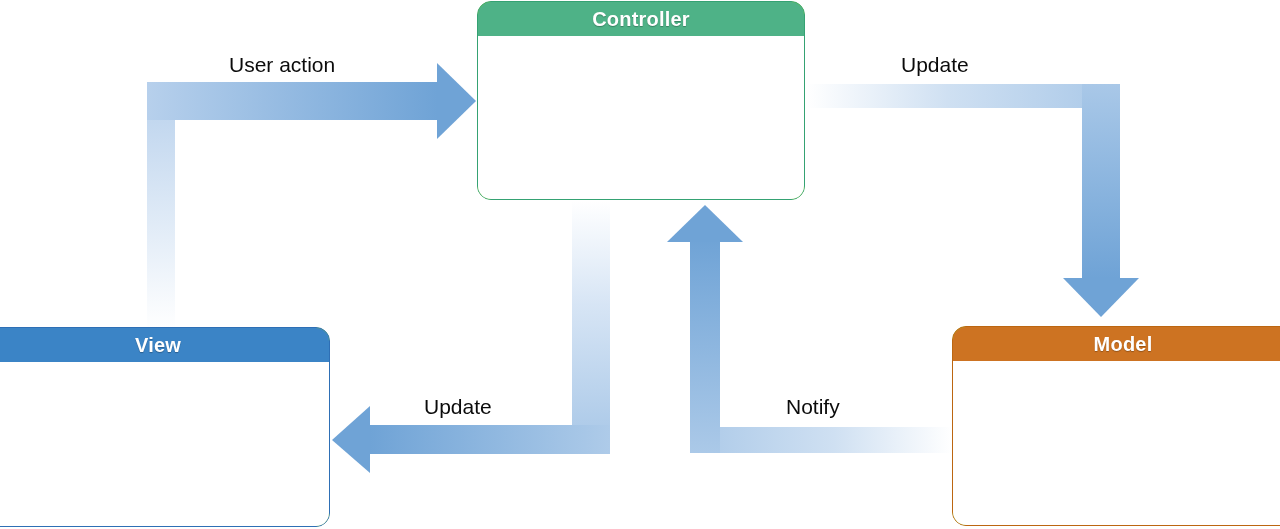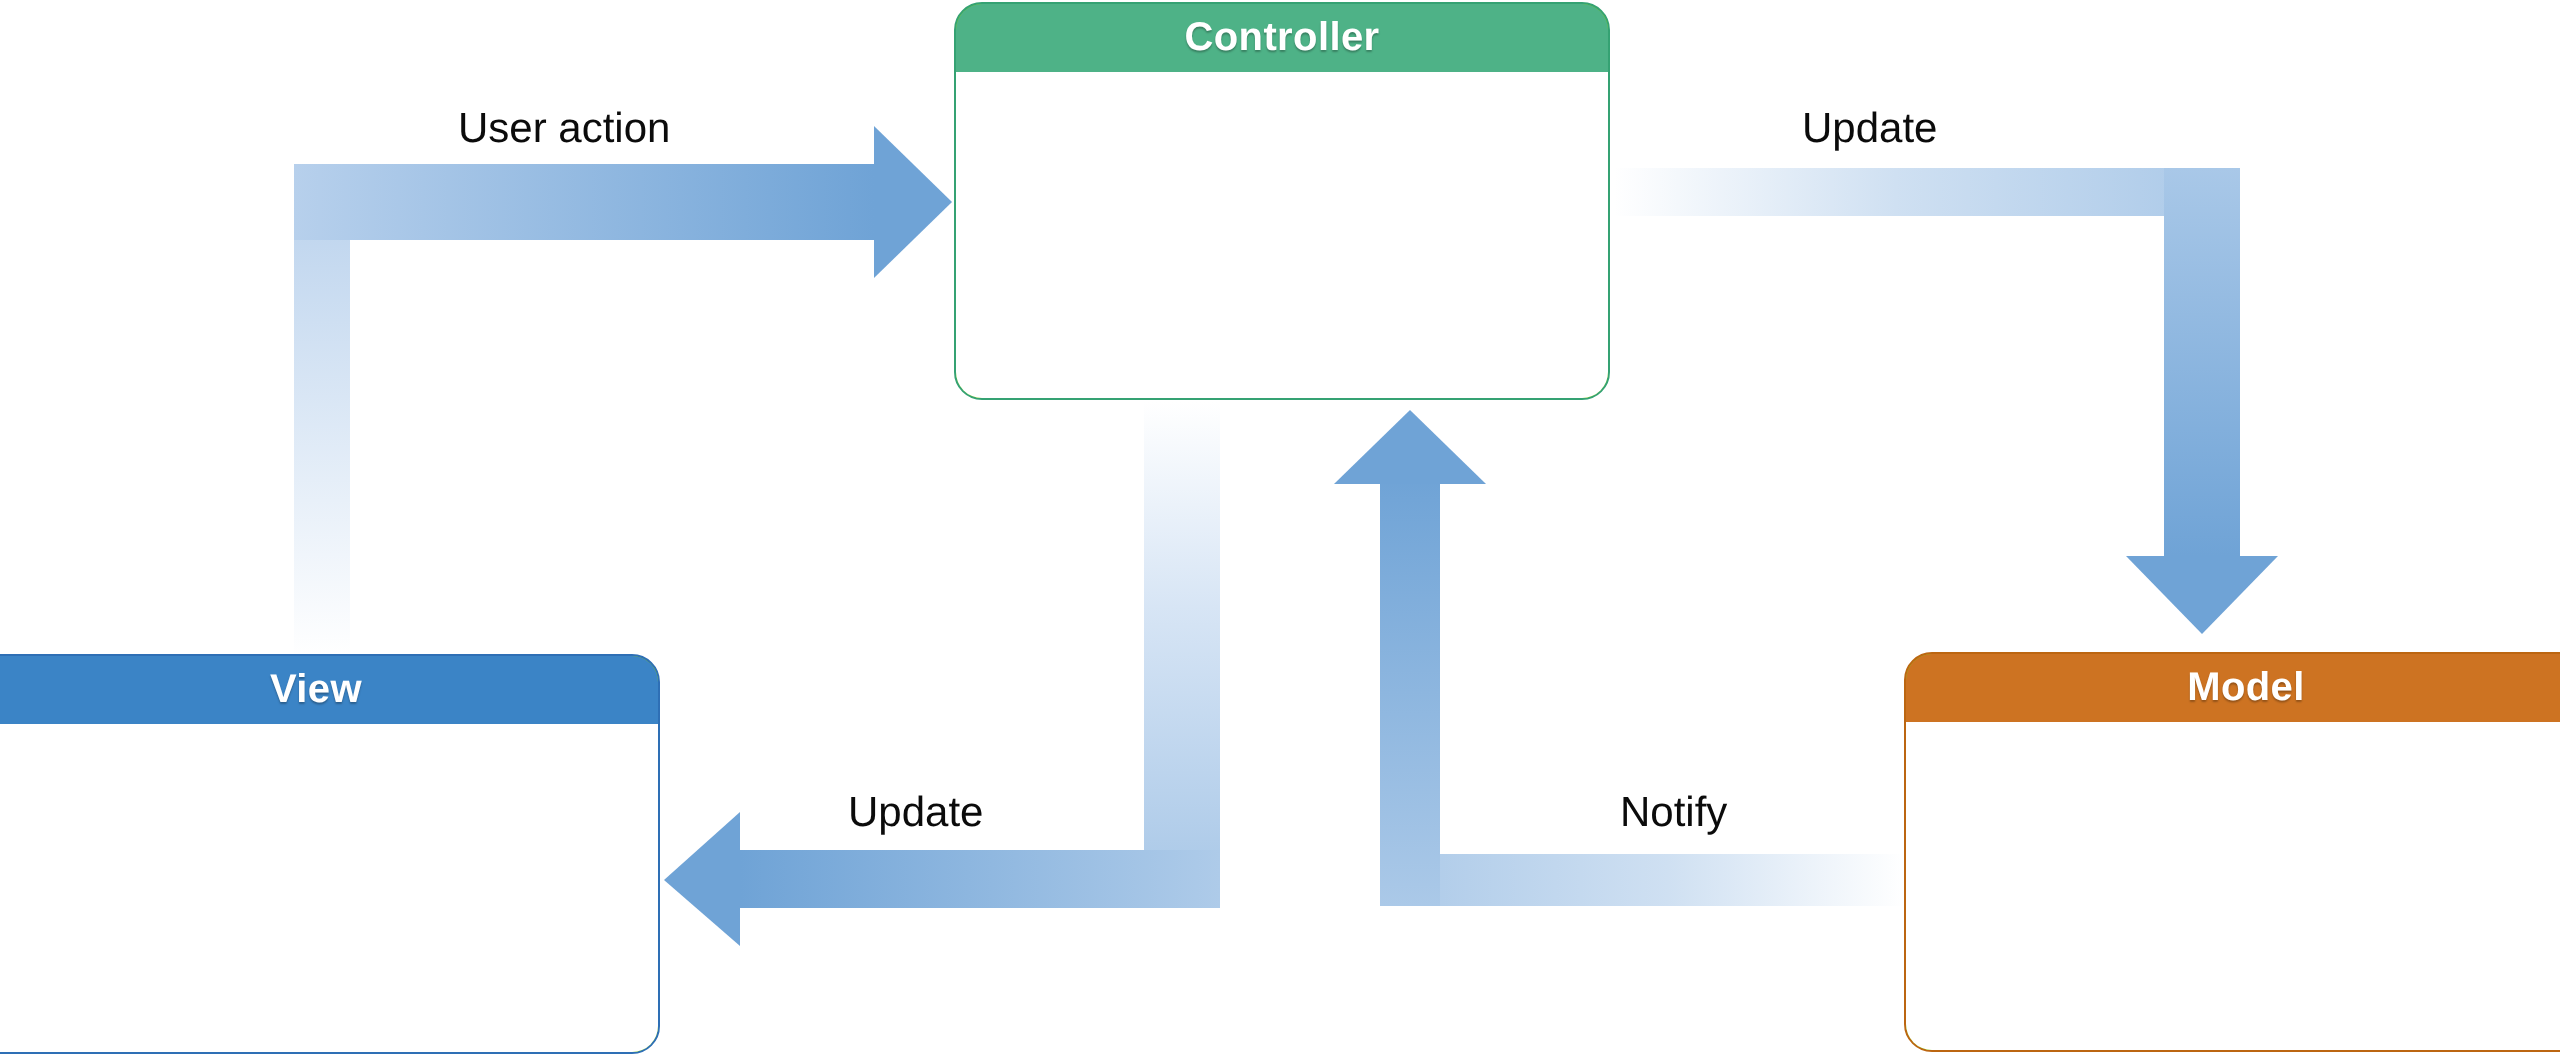--- a/index.html
+++ b/index.html
@@ -84,21 +84,21 @@
     color: #0b0b0b;
     font-size: 21px;
     font-family: "Liberation Sans", sans-serif;
     white-space: nowrap;
     z-index: 6;
     text-align: center;
   }
   #label-user-action { left: 229px; top: 53px; }
   #label-update-right { left: 901px; top: 53px; }
   #label-update-bottom { left: 424px; top: 395px; }
-  #label-notify { left: 786px; top: 395px; margin-left: 24px; }
+  #label-notify { left: 786px; top: 395px; }
 </style>
 </head>
 <body>
 
 <div id="diagram-canvas">
 
   <svg id="diagram-svg" viewBox="0 0 1280 529" xmlns="http://www.w3.org/2000/svg">
     <defs>
 
       <linearGradient id="grad-user-vert" x1="0" y1="1" x2="0" y2="0">

